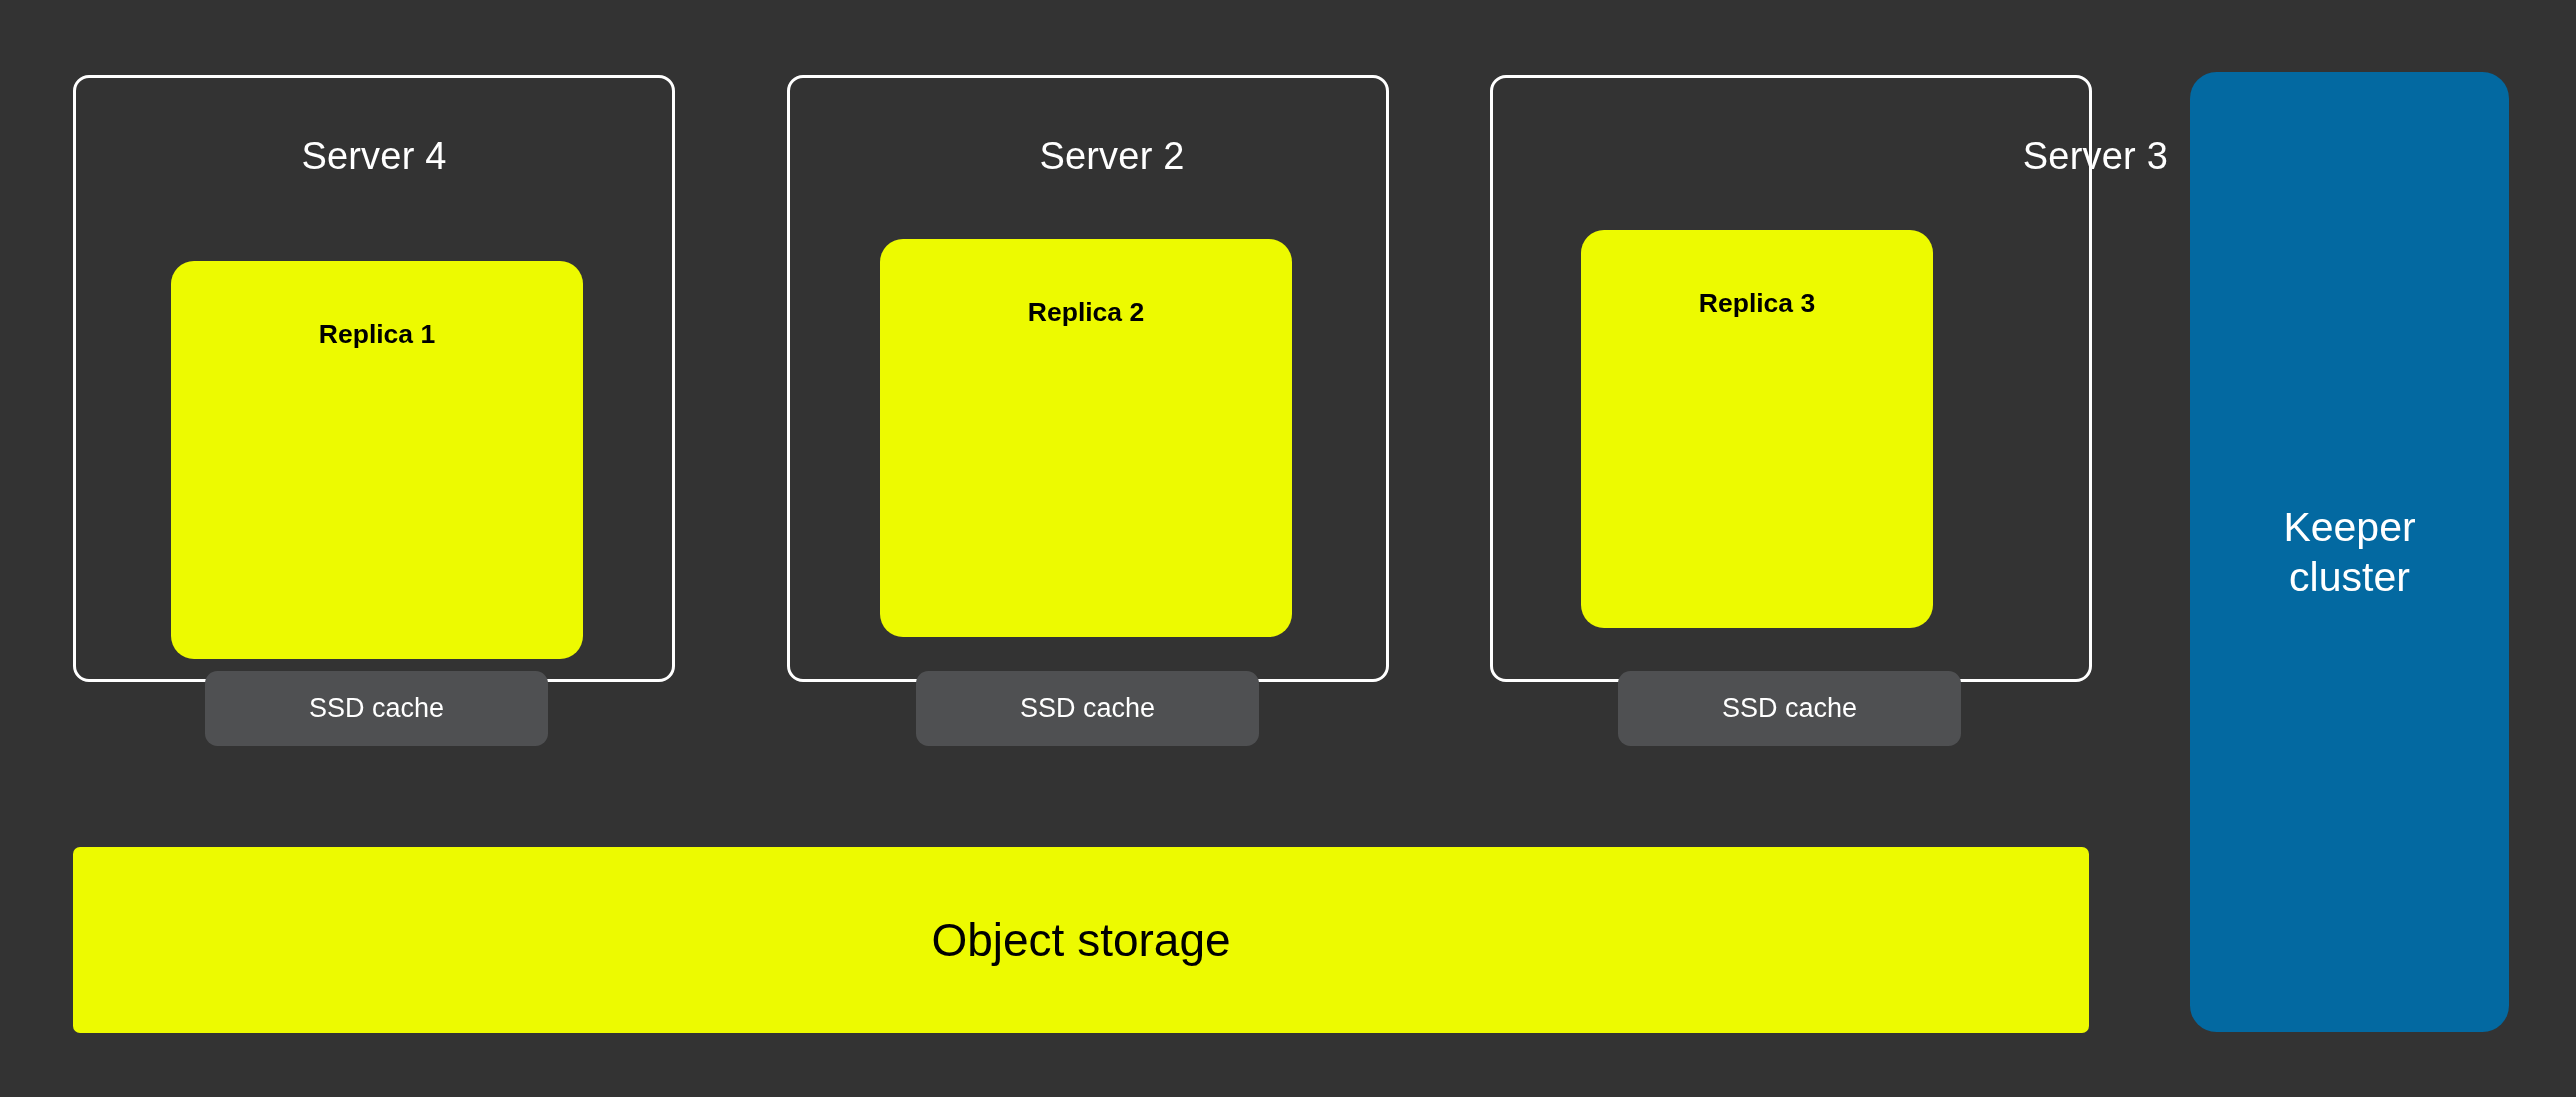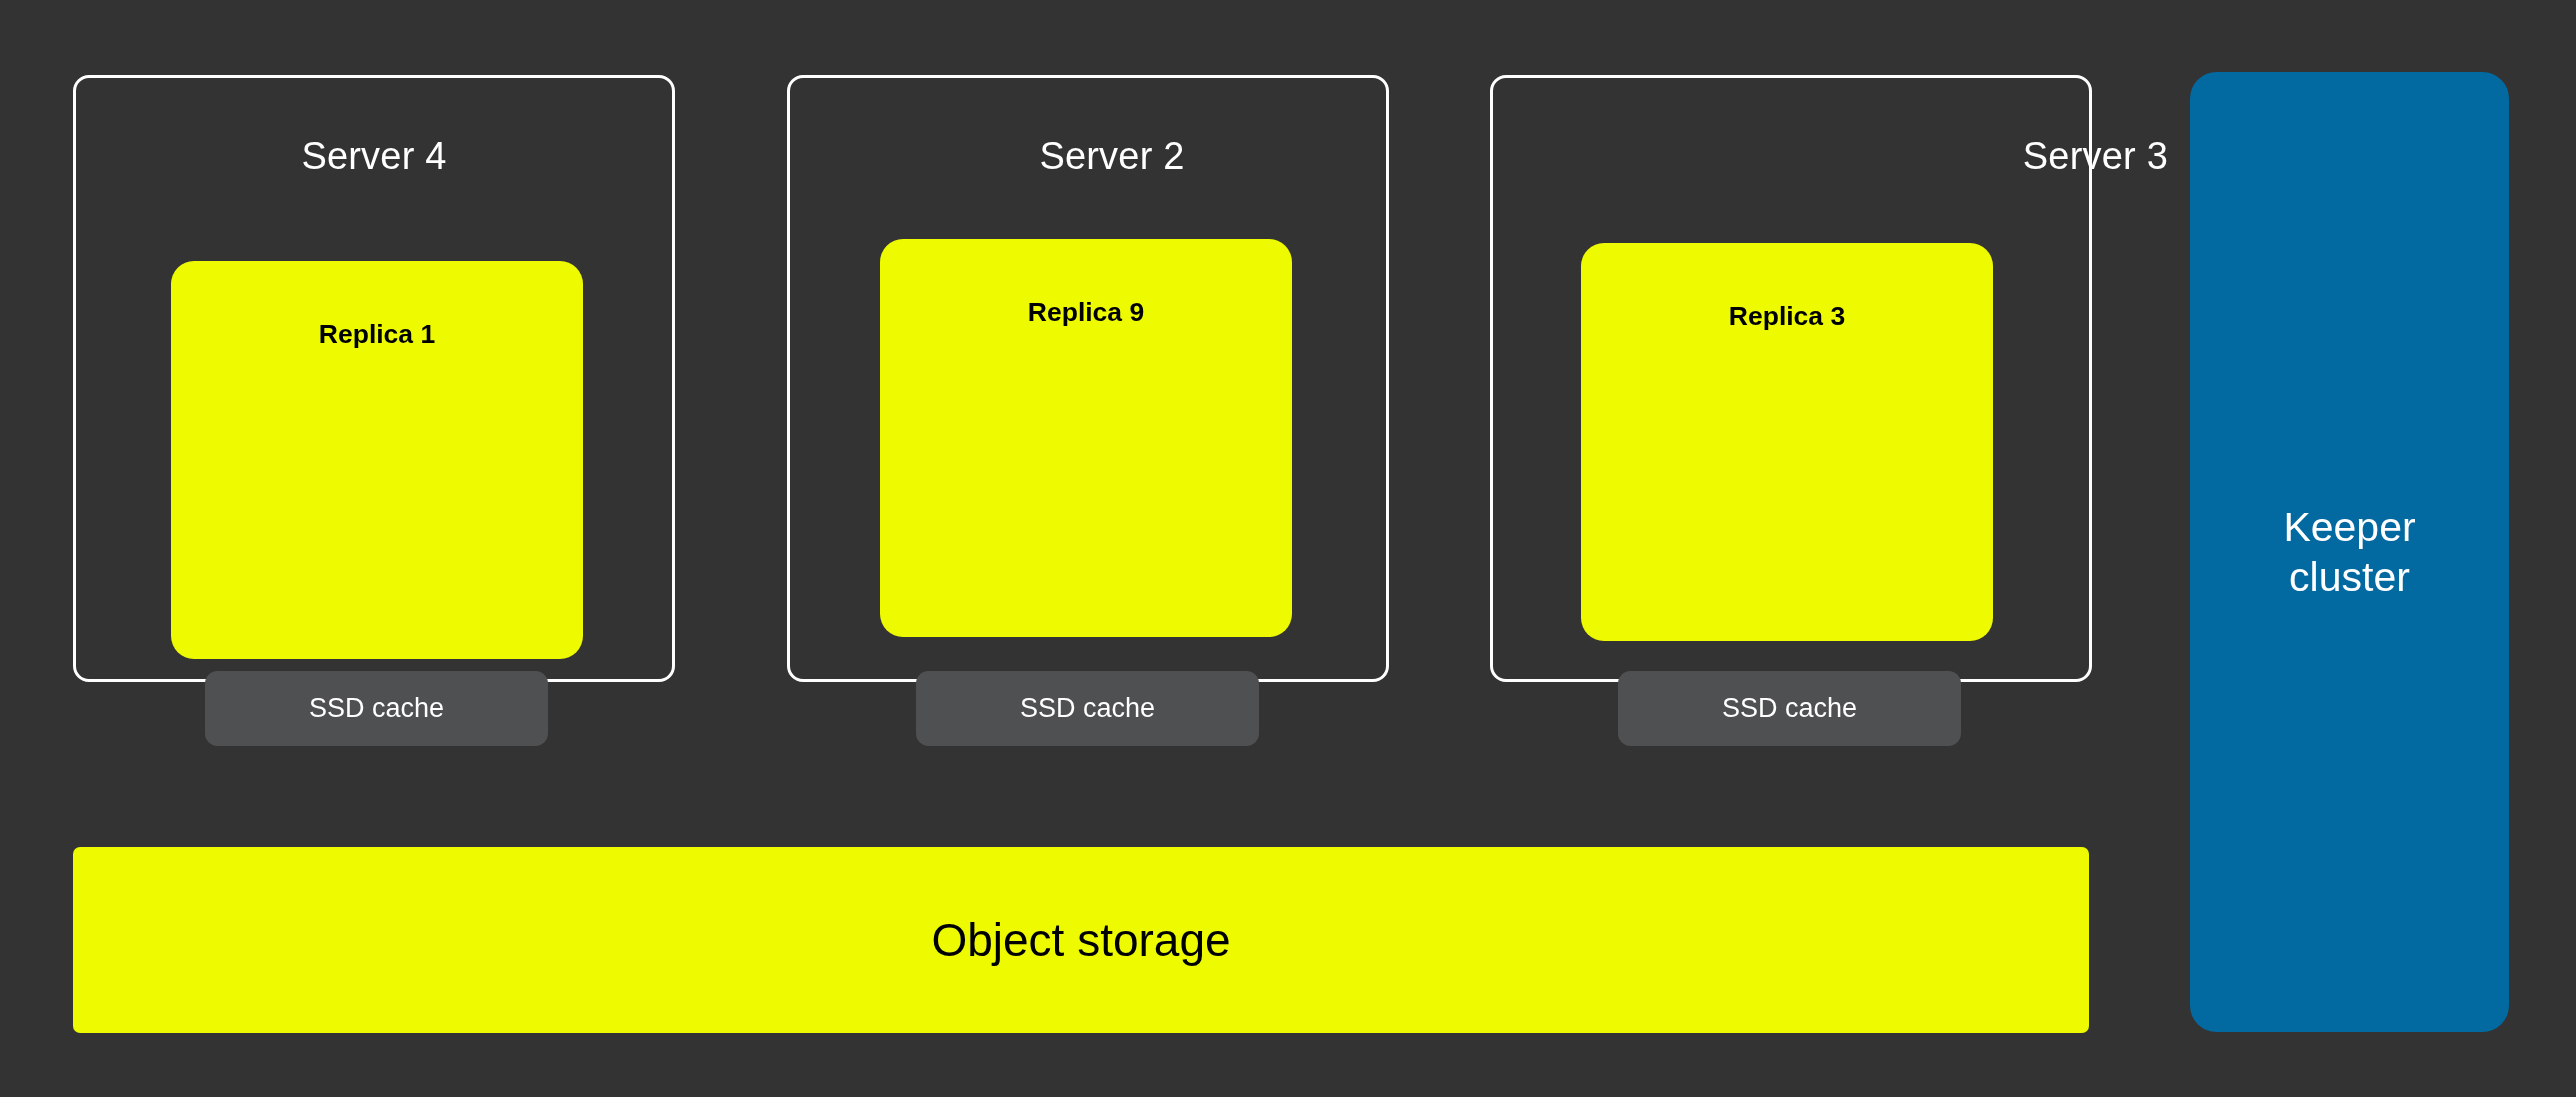--- a/index.html
+++ b/index.html
@@ -124,29 +124,29 @@
   <div class="replica-box" style="left:171px; top:239px; width:412px; height:398px;margin-top:22px;">
     <div class="replica-label">Replica 1</div>
   </div>
   <div class="ssd-cache" style="left:205px; top:641px; width:343px; height:75px;">
     <span class="ssd-cache-label">SSD cache</span>
   </div>
 
   <div class="server-card" style="left:787px; top:75px; width:602px; height:607px;"></div>
   <div class="server-title" style="left:787px; top:137px; width:650px;">Server 2</div>
   <div class="replica-box" style="left:880px; top:239px; width:412px; height:398px;">
-    <div class="replica-label">Replica 9</div>
+    <div class="replica-label">Replica 2</div>
   </div>
   <div class="ssd-cache" style="left:916px; top:641px; width:343px; height:75px;">
     <span class="ssd-cache-label">SSD cache</span>
   </div>
 
   <div class="server-card" style="left:1490px; top:75px; width:602px; height:607px;"></div>
   <div class="server-title" style="left:1490px; top:137px; width:678px;text-align:right;">Server 3</div>
-  <div class="replica-box" style="left:1581px; top:243px; width:412px; height:398px;">
+  <div class="replica-box" style="left:1581px; top:230px; width:352px; height:398px;">
     <div class="replica-label">Replica 3</div>
   </div>
   <div class="ssd-cache" style="left:1618px; top:641px; width:343px; height:75px;">
     <span class="ssd-cache-label">SSD cache</span>
   </div>
 
   <div id="object-storage" style="left:73px; top:847px; width:2016px; height:186px;border-radius:7px;">
     <span id="object-storage-label">Object storage</span>
   </div>
 

